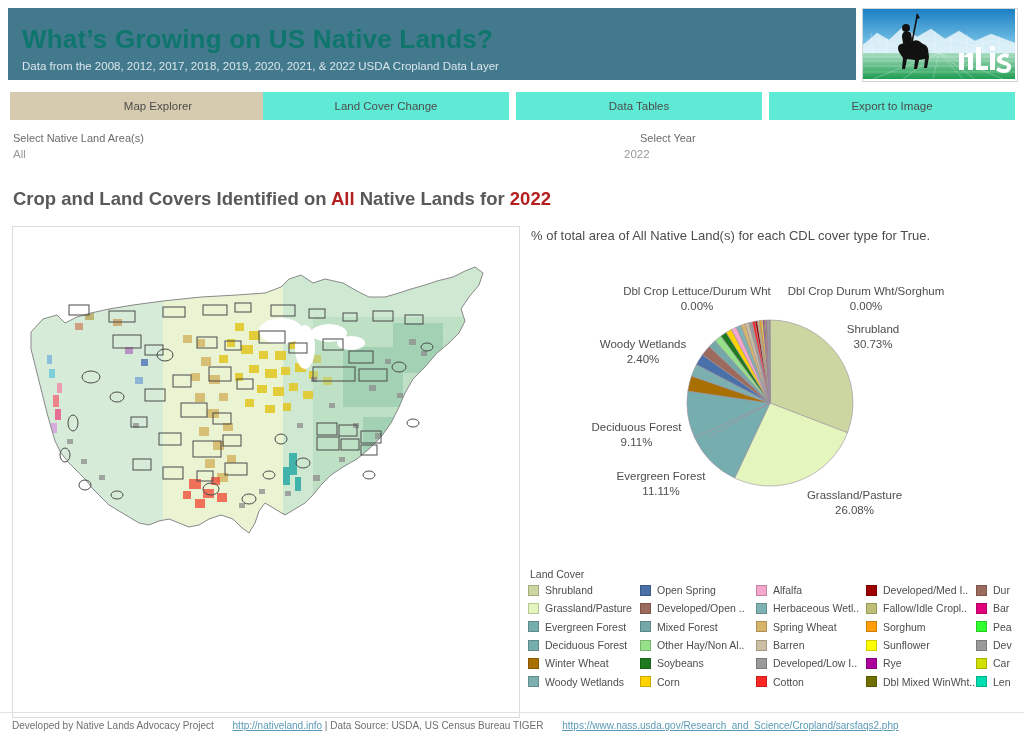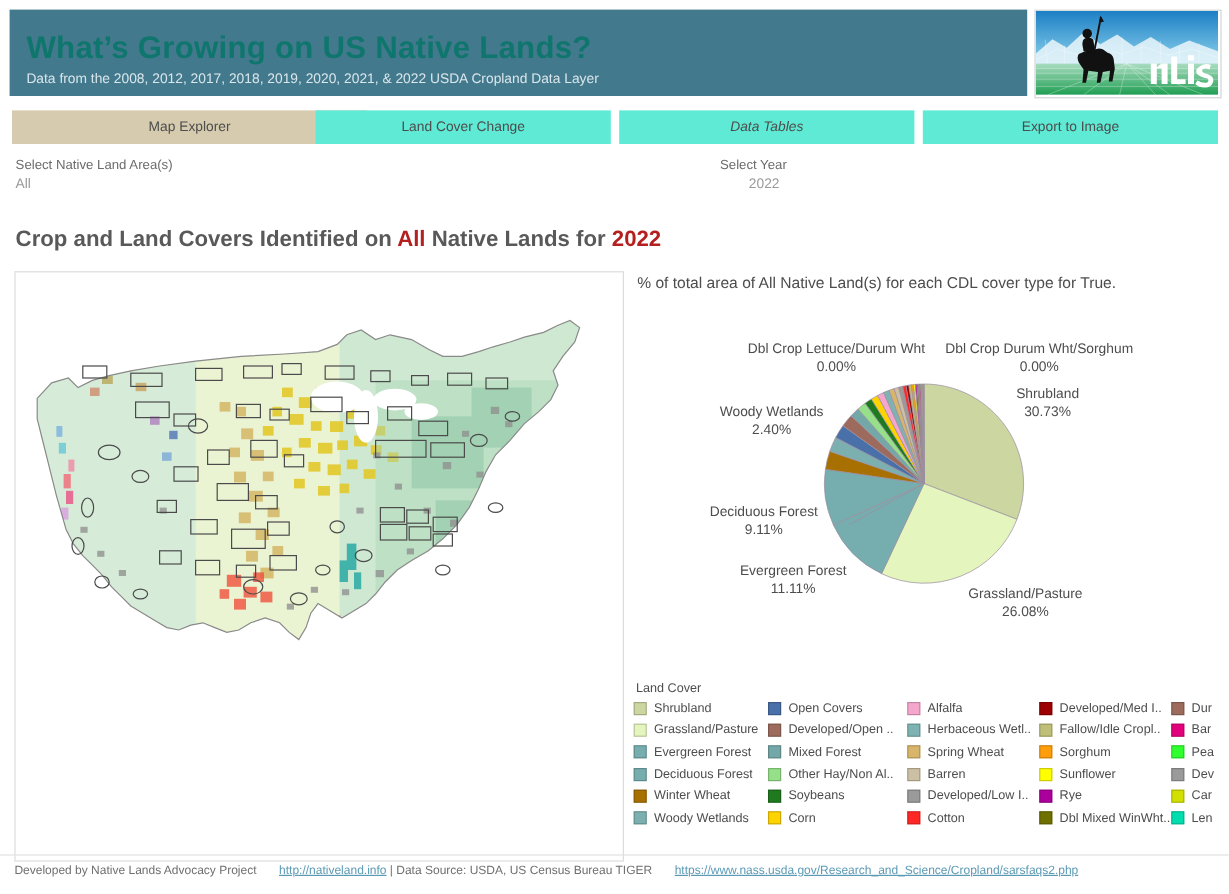--- a/index.html
+++ b/index.html
@@ -143,27 +143,27 @@
         <rect x="127" y="37" width="5" height="4.5"></rect>
         <path d="M136,47 q4,-4 10,-2 l-1,4 q-4,-2 -6,0 q-1,2 2,3 l3,1 q5,2 4,6 q-1,5 -7,5 q-5,0 -8,-3 l2,-3 q3,2 6,2 q3,0 3,-2 q0,-2 -3,-2 l-3,-1 q-5,-2 -4,-6 z"></path>
       </g>
     </g>
   </svg>
 </div>
 
 <div id="tabs">
   <div class="tab active" style="left:10px;width:296px;">Map Explorer</div>
   <div class="tab inactive" style="left:263px;width:246px;">Land Cover Change</div>
-  <div class="tab inactive" style="left:516px;width:246px;font-style:italic;">Data Tables</div>
+  <div class="tab inactive" style="left:516px;width:246px;">Data Tables</div>
   <div class="tab inactive" style="left:769px;width:246px;">Export to Image</div>
 </div>
 
 <div class="filter-label" style="left:13px;top:132px;">Select Native Land Area(s)</div>
 <div class="filter-value" style="left:13px;top:148px;">All</div>
-<div class="filter-label" style="left:600px;top:132px;">Select Year</div>
+<div class="filter-label" style="left:640px;top:132px;">Select Year</div>
 <div class="filter-value" style="left:624px;top:148px;">2022</div>
 
 <div id="section-title">
   <span>Crop and Land Covers Identified on </span><span class="hl">All</span><span> Native Lands for </span><span class="hl">2022</span>
 </div>
 
 <div id="map-panel">
   <svg id="map-svg" width="504" height="488" viewBox="0 0 504 488">
     <defs>
       <clipPath id="usclip">
@@ -456,21 +456,21 @@
         <span class="lg-tx">Winter Wheat</span>
       </div>
       <div class="lg-item">
         <span class="lg-sw" style="background: rgb(124, 176, 176);"></span>
         <span class="lg-tx">Woody Wetlands</span>
       </div>
     </div>
     <div class="lg-col" style="left: 112px; width: 116px;">
       <div class="lg-item">
         <span class="lg-sw" style="background: rgb(73, 112, 168);"></span>
-        <span class="lg-tx">Open Covers</span>
+        <span class="lg-tx">Open Spring</span>
       </div>
       <div class="lg-item">
         <span class="lg-sw" style="background: rgb(156, 107, 94);"></span>
         <span class="lg-tx">Developed/Open ..</span>
       </div>
       <div class="lg-item">
         <span class="lg-sw" style="background: rgb(116, 168, 168);"></span>
         <span class="lg-tx">Mixed Forest</span>
       </div>
       <div class="lg-item">

